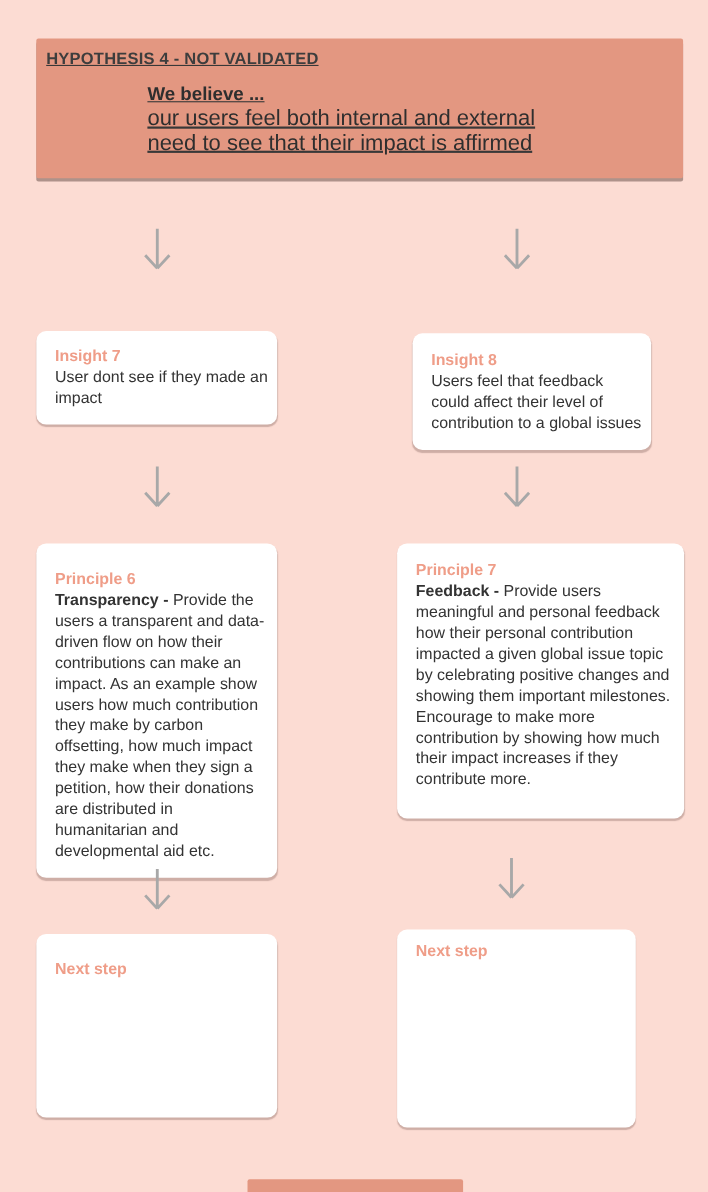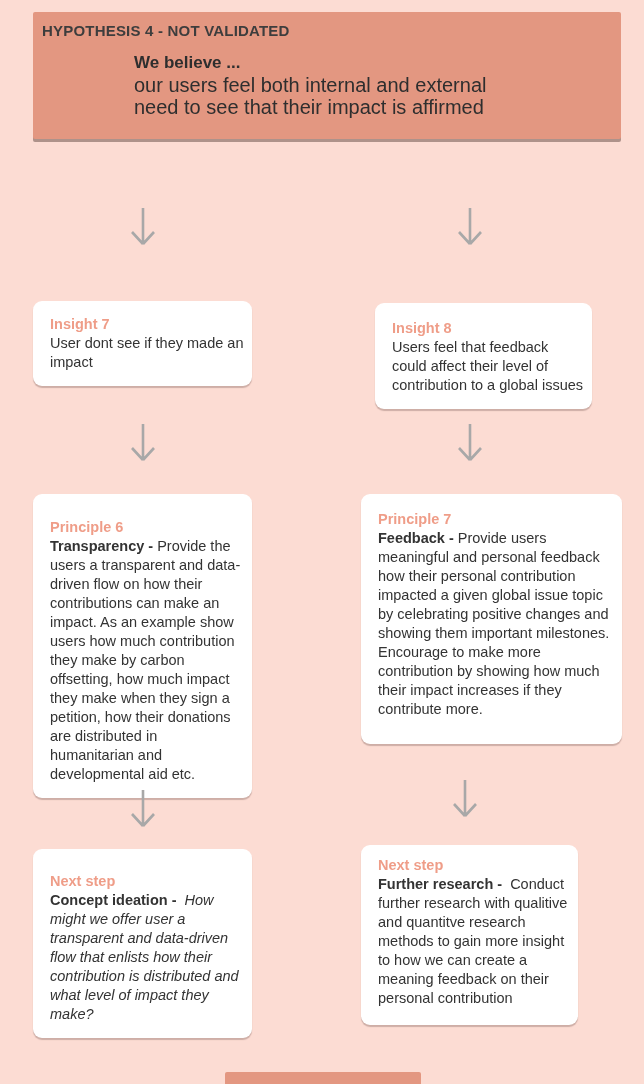--- a/index.html
+++ b/index.html
@@ -4,24 +4,24 @@
 <style>
   html,body{margin:0;padding:0;}
   body{
     width:644px;height:1084px;position:relative;overflow:hidden;
     background:#fcdcd3;
     font-family:"Liberation Sans", sans-serif;
     color:#383838;
   }
   
   .hypo-box{
-    position:absolute;left:33px;top:12px;width:588px;min-height:127px;
+    position:absolute;left:33px;top:35px;width:588px;min-height:127px;
     background:#e39781;border-radius:2px;
     box-shadow:0 3px 0 rgba(110,85,78,0.55);
-    box-sizing:border-box;padding:10px 14px 14px 9px;
+    box-sizing:border-box;padding:10px 14px 14px 9px;text-decoration:underline;
   }
   .hypo-label{
     font-size:15px;font-weight:bold;color:#3d3d3d;letter-spacing:.2px;
   }
   .belief{margin:13px 0 0 92px;max-width:400px;}
   .belief-title{font-size:17px;font-weight:bold;color:#2e2e2e;line-height:22px;}
   .belief-body{font-size:20px;color:#2e2e2e;line-height:22px;}
   
   .arrow{position:absolute;width:30px;height:46px;}
   .arrow svg{display:block;}
@@ -110,26 +110,18 @@
     </svg>
 </div>
 <div class="arrow a-r3-r">
   <svg width="30" height="46" viewBox="0 0 30 46">
       <path d="M15 2 V37 M4 26 L15 38 M26 26 L15 38" fill="none" stroke="#a8a8a8" stroke-width="2.6"></path>
     </svg>
 </div>
 
 <div class="card next-l">
   <div class="c-title">Next step</div>
-  <div>
-    <b>Concept ideation -</b>
-    <span class="italic">How might we offer user a transparent and data-driven flow that enlists how their contribution is distributed and what level of impact they make?</span>
-  </div>
 </div>
 <div class="card next-r">
   <div class="c-title">Next step</div>
-  <div>
-    <b>Further research -</b>
-    <span>Conduct further research with qualitive and quantitve research methods to gain more insight to how we can create a meaning feedback on their personal contribution</span>
-  </div>
 </div>
 
 <div class="peek"></div>
 
 </body></html>

